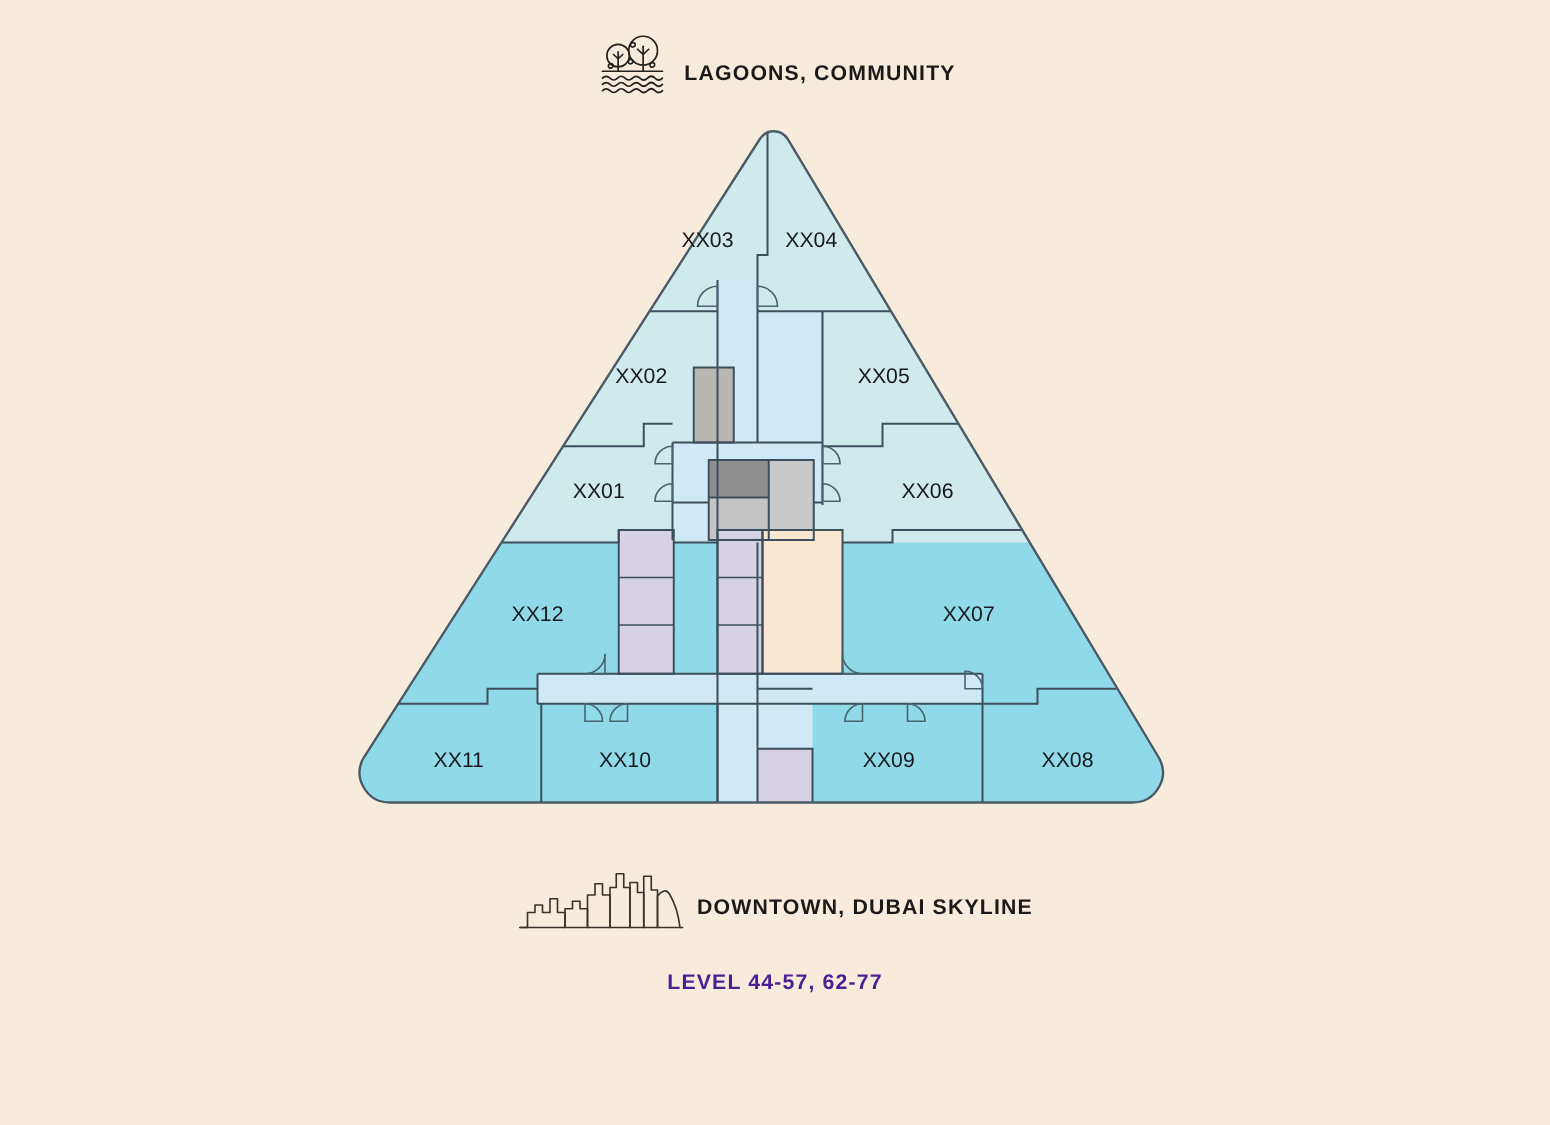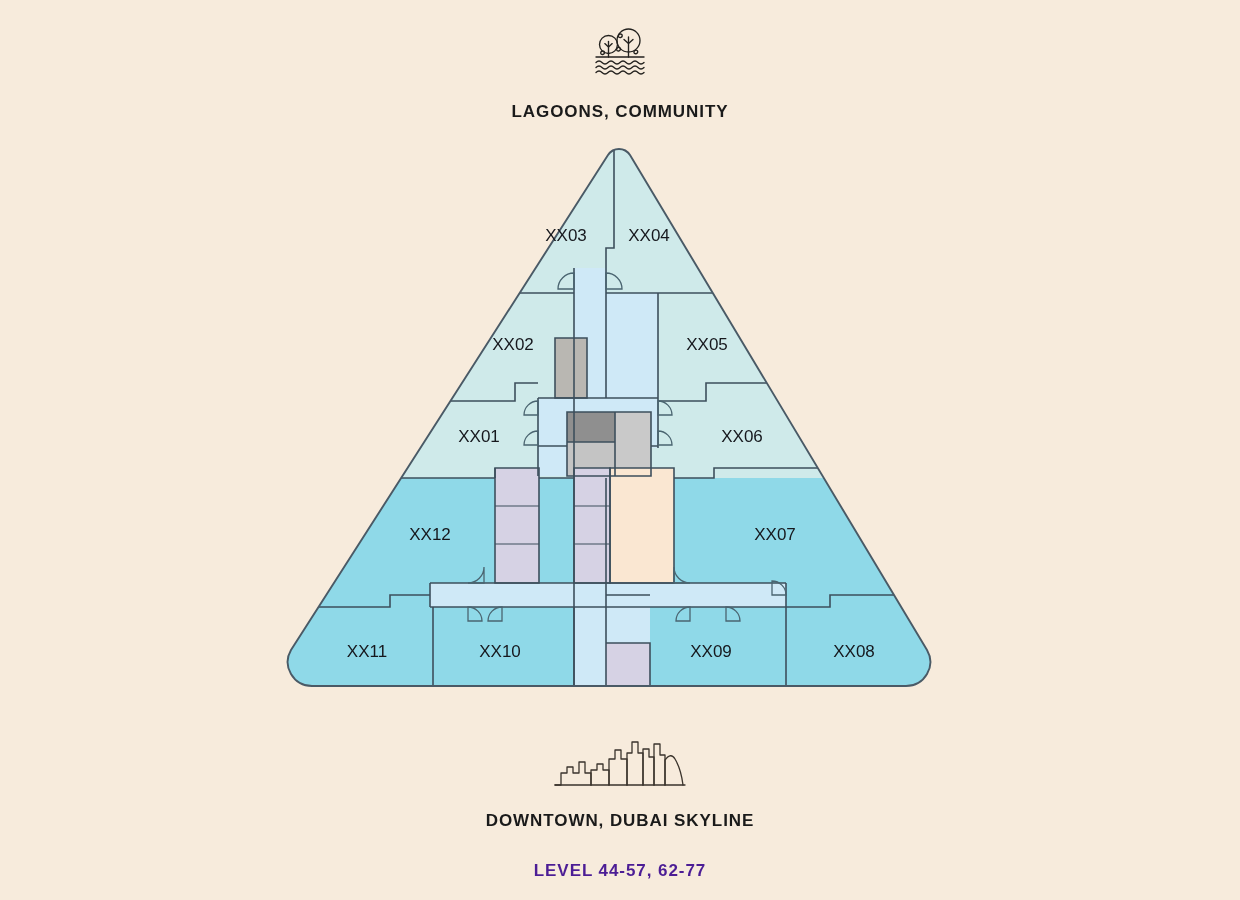--- a/index.html
+++ b/index.html
@@ -6,21 +6,21 @@
   html,body{margin:0;padding:0;}
   body{
     width:1240px;height:900px;
     background:#f7ebdc;
     font-family:"Liberation Sans", sans-serif;
     overflow:hidden;
     position:relative;
   }
   .page{position:absolute;inset:0;display:flex;flex-direction:column;align-items:center;}
 
-  .marker{display:flex;flex-direction:column;align-items:center;gap:10px;}
+  .marker{display:flex;flex-direction:row;align-items:center;gap:10px;}
   .marker-icon{display:block;}
   .marker-label{
     font-size:17px;letter-spacing:.055em;font-weight:600;
     color:#1a1a1a;text-transform:uppercase;white-space:nowrap;
   }
 
   #top-marker{margin-top:26px;}
   #top-marker .marker-label{margin-top:14px;}
 
   #plan-wrap{margin-top:16px;}

